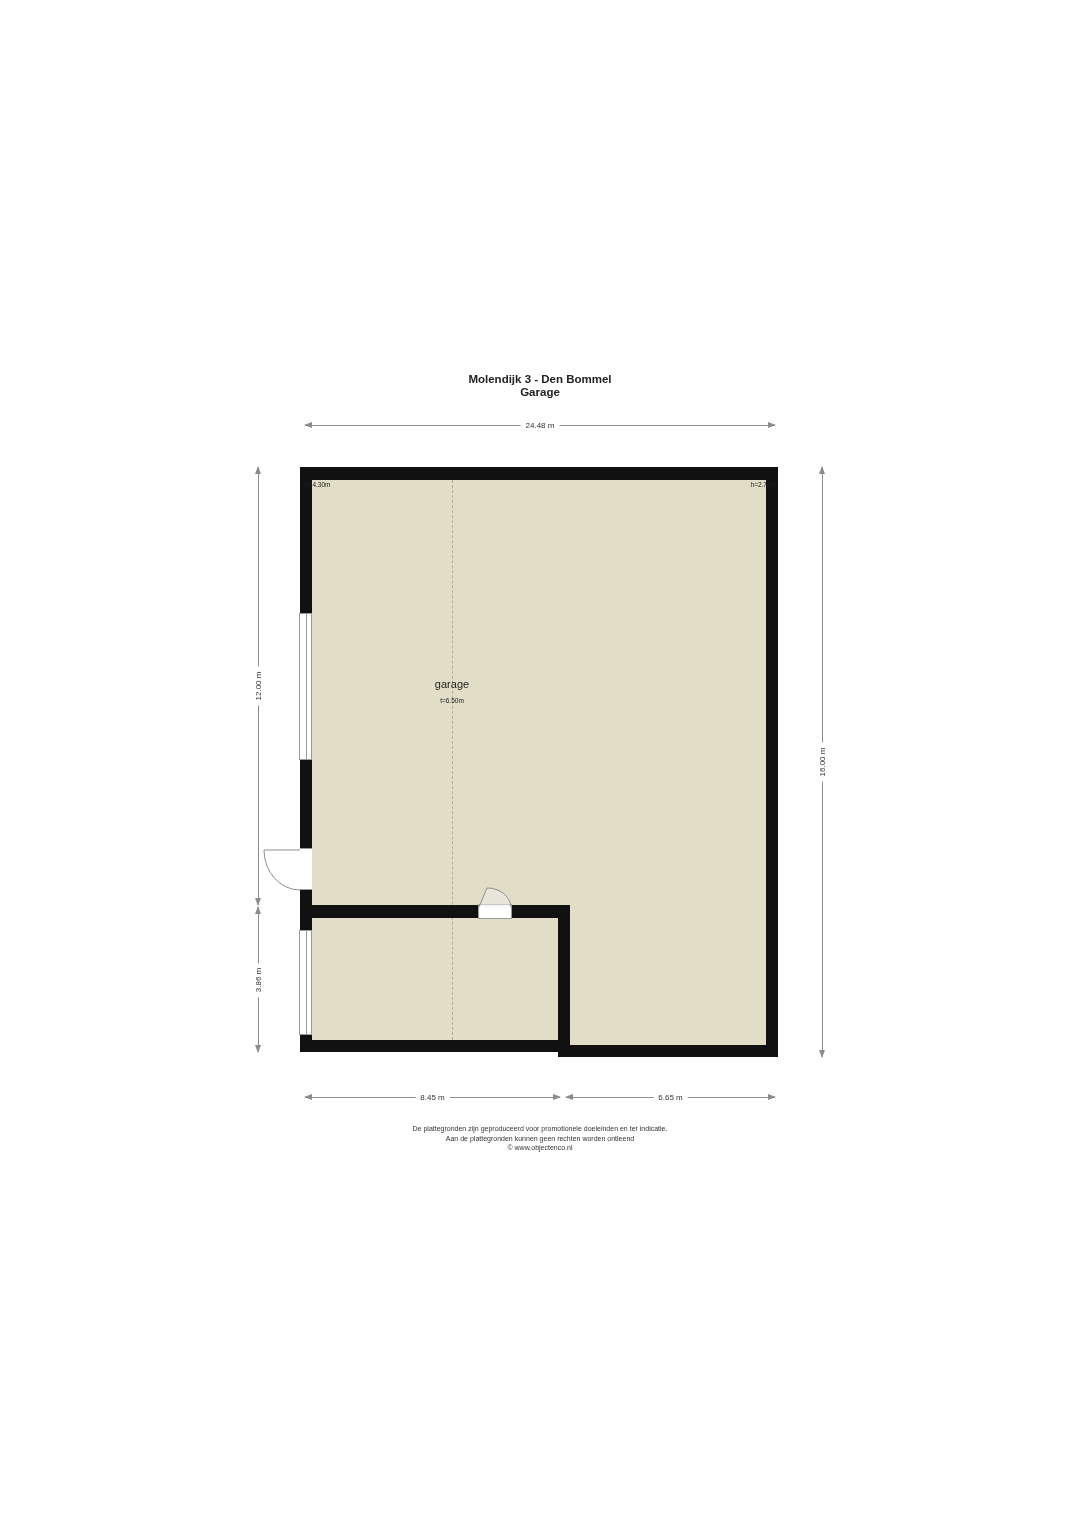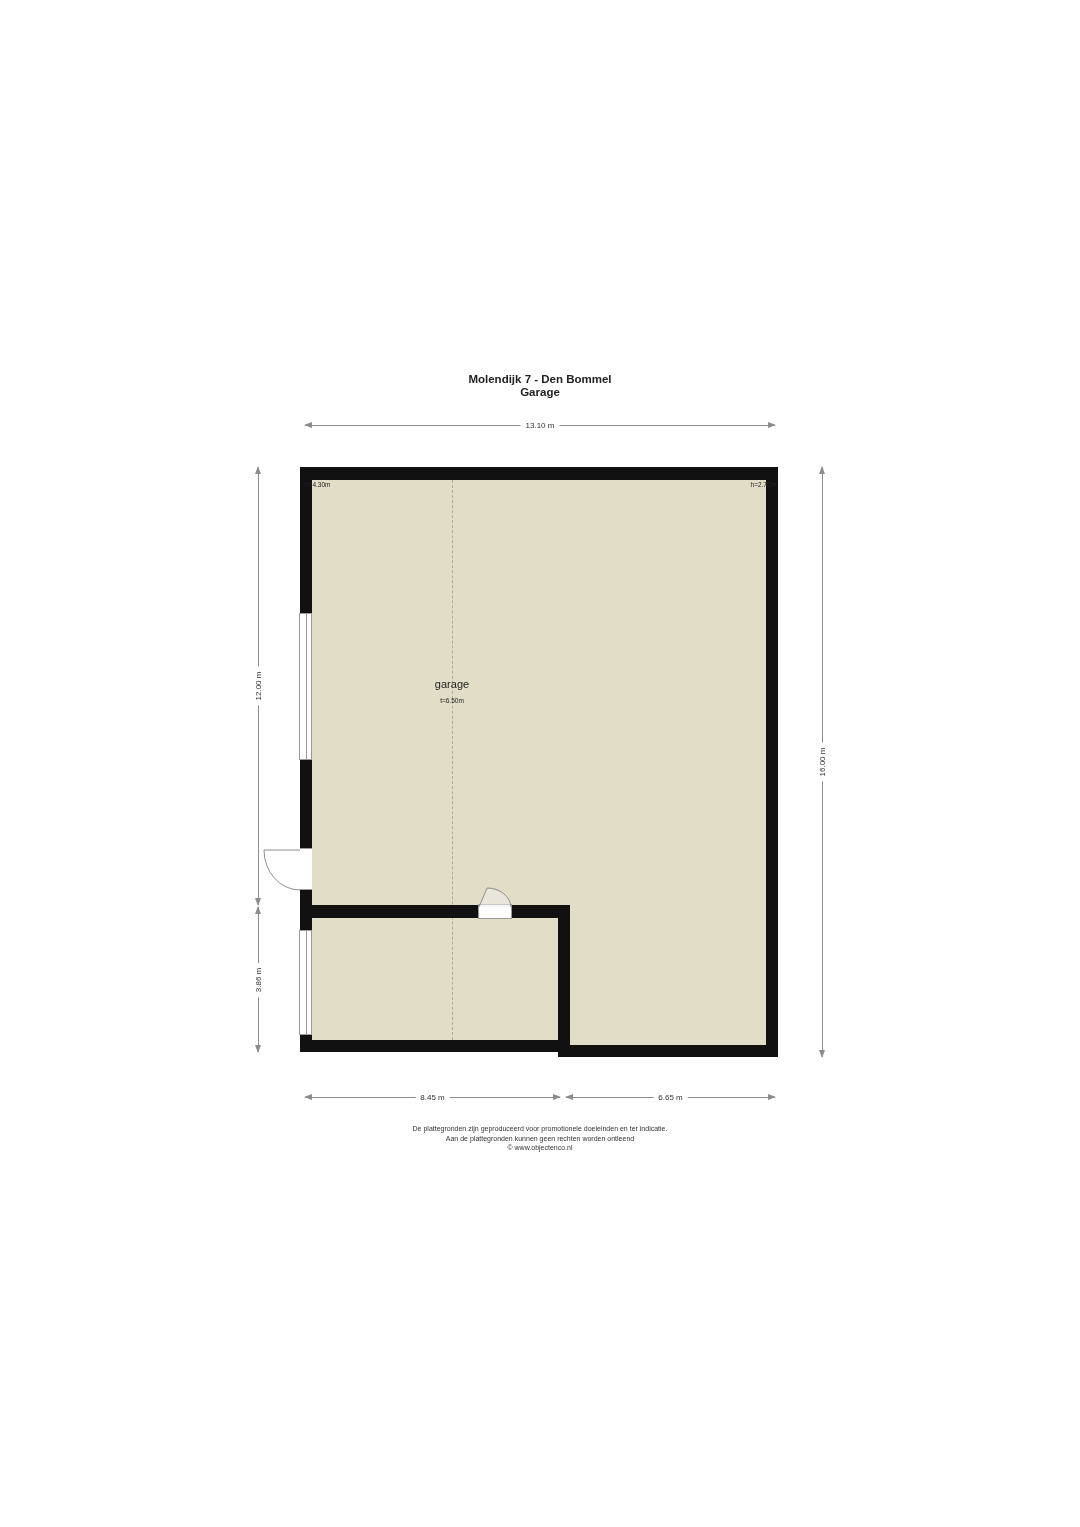--- a/index.html
+++ b/index.html
@@ -59,21 +59,21 @@
 
   
   .footer{left:0;right:0;top:1124px;text-align:center;font-size:7px;line-height:9.5px;color:#333;}
 </style>
 </head>
 <body>
 
 <div id="canvas">
 
   <div class="abs title">
-    <div>Molendijk 7 - Den Bommel</div>
+    <div>Molendijk 3 - Den Bommel</div>
     <div>Garage</div>
   </div>
 
   <div class="abs floor"></div>
 
   <div class="abs ridge"></div>
 
   <div class="abs wall wall-top"></div>
   <div class="abs wall wall-left"></div>
   <div class="abs wall wall-right"></div>
@@ -101,21 +101,21 @@
 
   <div class="abs room-label">garage</div>
   <div class="abs room-sub">t=6.50m</div>
   <div class="abs hlabel hl-left">h=4.30m</div>
   <div class="abs hlabel hl-right">h=2.70m</div>
 
   <div class="abs dim dim-h" style="left:305px;top:425px;width:470px;">
     <div class="dim-line"></div>
     <div class="arr arr-l"></div>
     <div class="arr arr-r"></div>
-    <span class="dim-label">13.10 m</span>
+    <span class="dim-label">24.48 m</span>
   </div>
 
   <div class="abs dim dim-h" style="left:305px;top:1097px;width:255px;">
     <div class="dim-line"></div>
     <div class="arr arr-l"></div>
     <div class="arr arr-r"></div>
     <span class="dim-label">8.45 m</span>
   </div>
 
   <div class="abs dim dim-h" style="left:566px;top:1097px;width:209px;">

